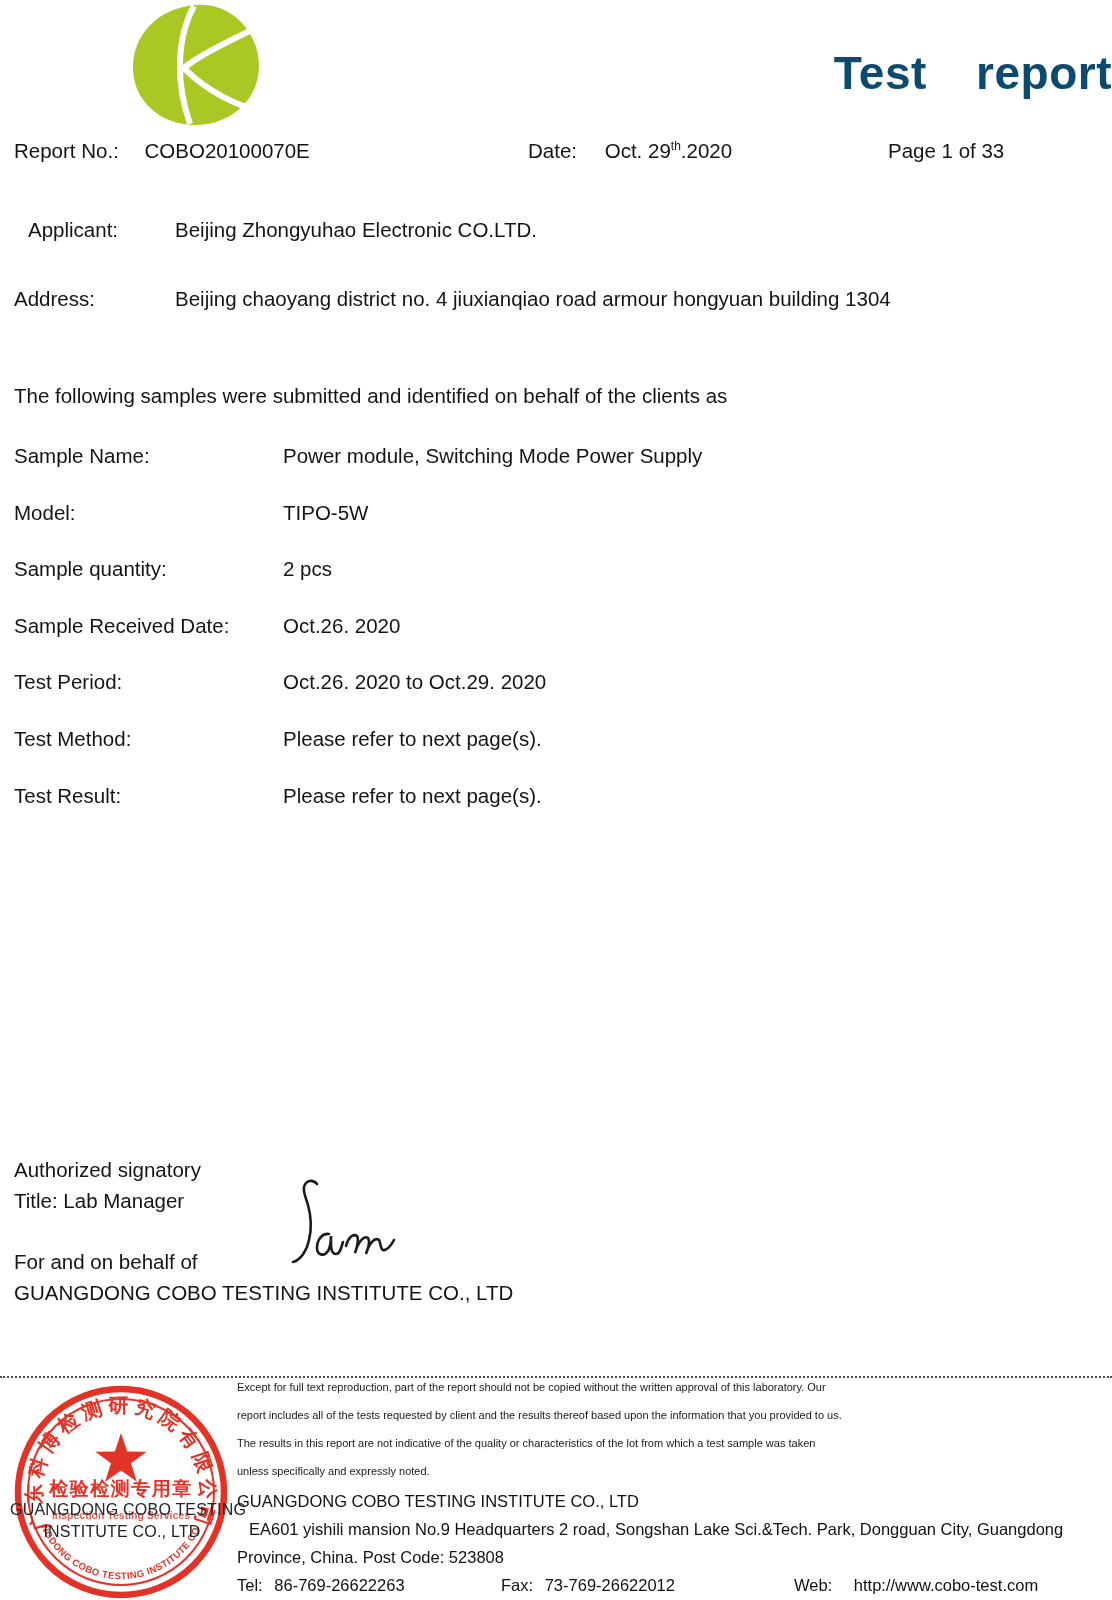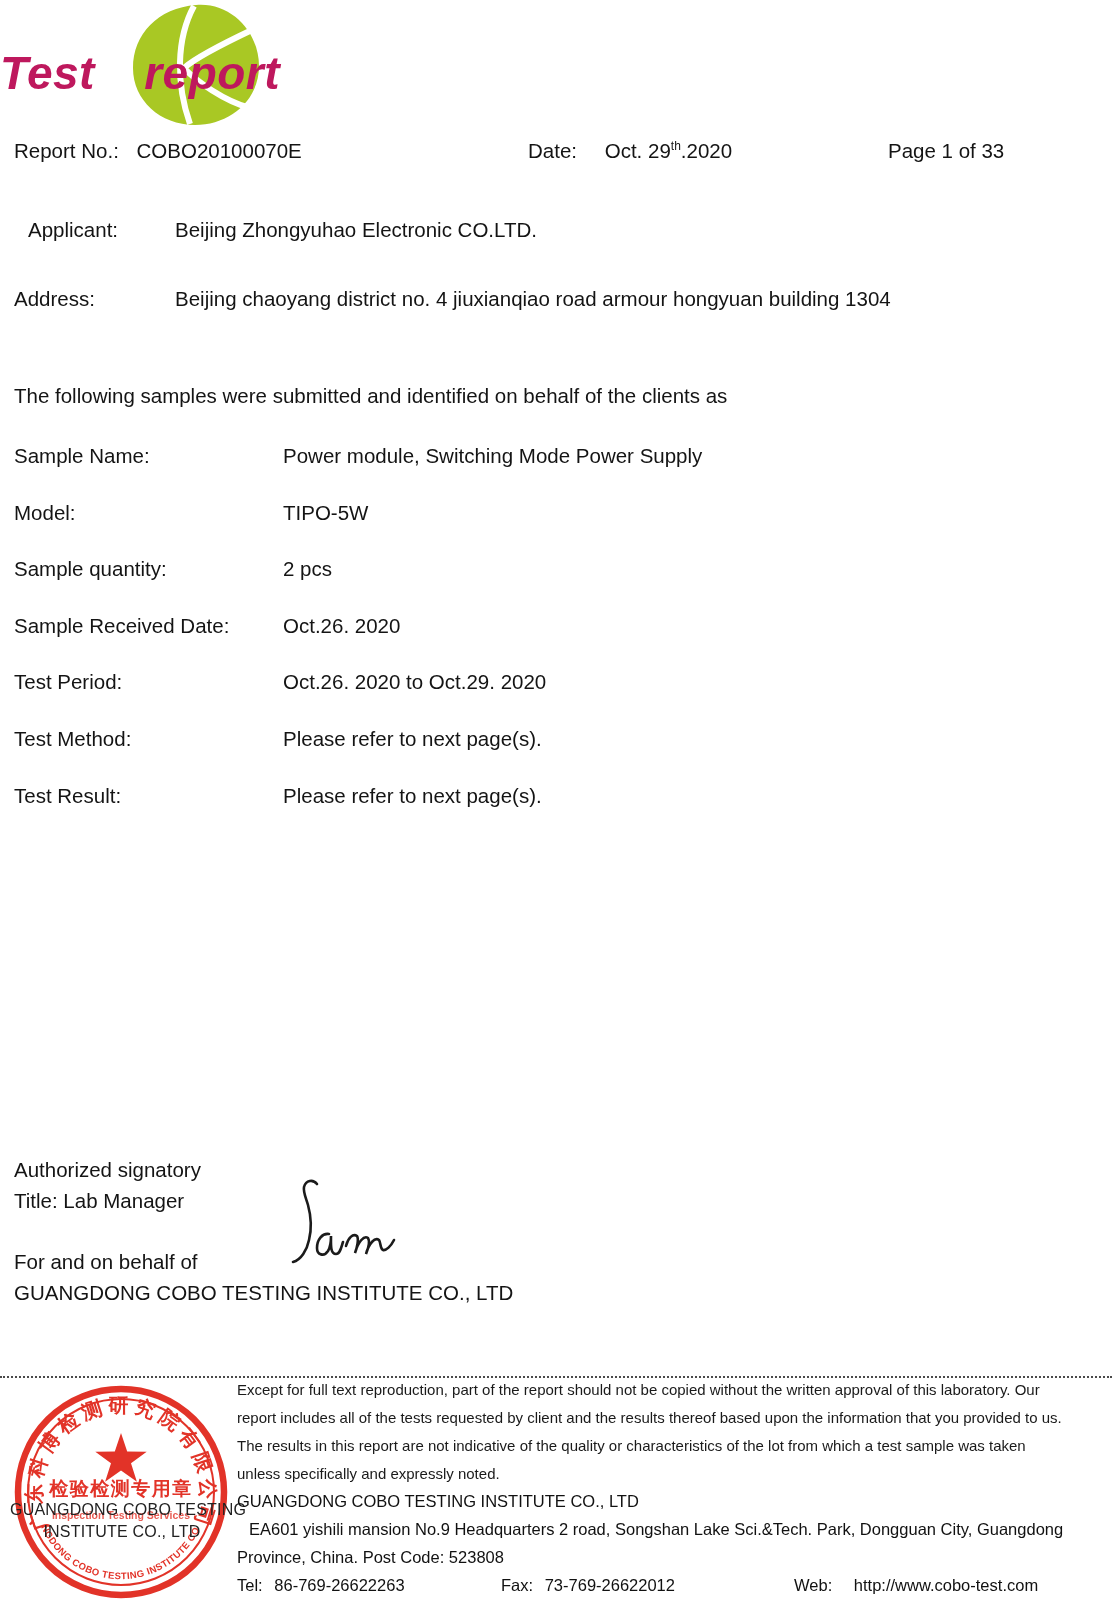--- a/index.html
+++ b/index.html
@@ -8,30 +8,30 @@
     width:1112px;height:1600px;
     background:#ffffff;
     margin:0 auto;
     overflow:hidden;
     font-family:"Liberation Sans","DejaVu Sans",sans-serif;
     color:#111;
   }
   .abs{position:absolute;white-space:nowrap;}
   .t{font-size:20.5px;line-height:1.2;color:#141414;}
   .title{
-    left:0;right:0;top:46px;text-align:left;
-    font-size:46px;font-weight:bold;color:#be185d;
-    word-spacing:36px;letter-spacing:0.5px;font-style:italic;
+    left:0;right:0;top:46px;text-align:right;
+    font-size:46px;font-weight:bold;color:#0c4a6e;
+    word-spacing:36px;letter-spacing:0.5px;
   }
   sup{font-size:12px;}
   .dotted-rule{
     left:0;right:0;top:1376px;height:0;
     border-top:2px dotted #4a4a4a;
   }
-  .footer-small{font-size:15px;color:#1a1a1a;text-align:center;}
+  .footer-small{font-size:11px;color:#1a1a1a;text-align:center;}
   .footer-med{font-size:16.5px;color:#111;}
   .stamp-overlay{
     left:10px;width:224px;text-align:center;
     font-size:16px;color:#222;letter-spacing:0.2px;
   }
   svg text{font-family:"Liberation Sans","DejaVu Sans",sans-serif;}
 </style>
 </head>
 <body>
 
@@ -40,21 +40,21 @@
   <svg class="abs" style="left:130px;top:4px;width:132px;height:122px" viewBox="0 0 132 122">
     <path d="M 66,1 C 28,4 3,30 3,64 C 3,96 30,121 65,121 C 99,121 129,97 129,62 C 129,28 101,-2 66,1 Z" fill="#a9c824"></path>
     <path d="M 64,2 C 46,35 46,80 60,120" fill="none" stroke="#ffffff" stroke-width="6"></path>
     <path d="M 124,25 C 88,42 64,55 54,64 C 66,77 94,97 120,104" fill="none" stroke="#ffffff" stroke-width="6"></path>
   </svg>
 
   <div class="abs title">Test report</div>
 
   <div class="abs t" style="left:14px;top:139px">
     <span>Report No.:</span>
-    <span style="margin-left:12px">COBO20100070E</span>
+    <span style="margin-left:20px">COBO20100070E</span>
   </div>
   <div class="abs t" style="left:528px;top:139px">
     <span>Date:</span>
     <span style="margin-left:22px"><span>Oct. 29</span><sup>th</sup><span>.2020</span></span>
   </div>
   <div class="abs t" style="left:888px;top:139px">Page 1 of 33</div>
 
   <div class="abs t" style="left:28px;top:218px">Applicant:</div>
   <div class="abs t" style="left:175px;top:218px">Beijing Zhongyuhao Electronic CO.LTD.</div>
   <div class="abs t" style="left:14px;top:287px">Address:</div>

